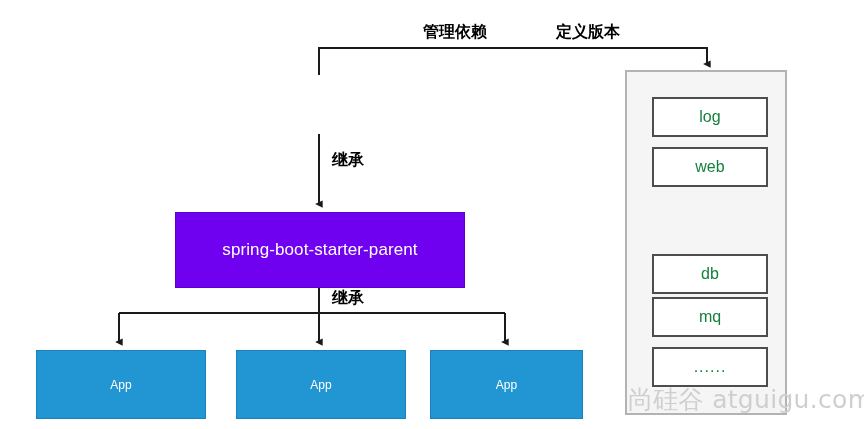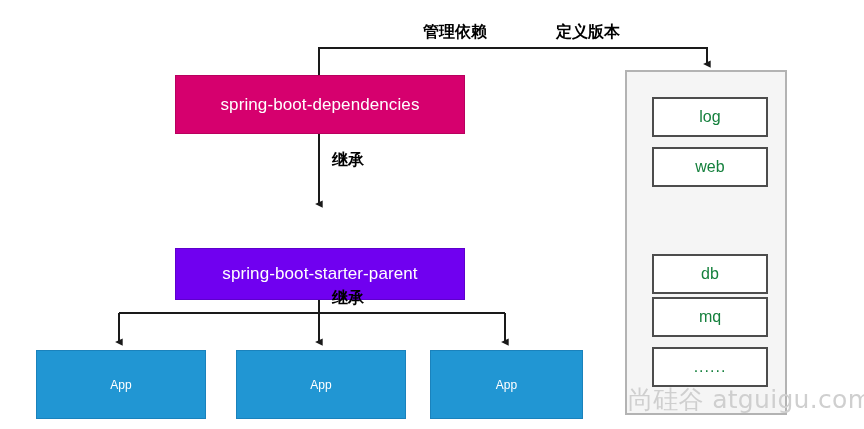--- a/index.html
+++ b/index.html
@@ -34,24 +34,23 @@
     top: 75px;
     width: 290px;
     height: 59px;
     background: #D6006E;
     border: 1px solid #B8005E;
   }
   #node-starter-parent {
     left: 175px;
     top: 212px;
     width: 290px;
-    height: 52px;
+    height: 76px;
     background: #7000F0;
     border: 1px solid #5E00CC;
-    margin-top: 36px;
   }
   .app-node {
     top: 350px;
     height: 69px;
     background: #2196D3;
     border: 1px solid #1A82BC;
     font-size: 12px;
   }
   #node-app-1 { left: 36px;  width: 170px; }
   #node-app-2 { left: 236px; width: 170px; }
@@ -140,21 +139,20 @@
 
     <g stroke="#1A1A1A" stroke-width="2" fill="none">
       <path d="M319,272 L319,313"></path>
       <path d="M119,313 L505,313"></path>
       <path d="M119,313 L119,342" marker-end="url(#arrowhead)"></path>
       <path d="M319,313 L319,342" marker-end="url(#arrowhead)"></path>
       <path d="M505,313 L505,342" marker-end="url(#arrowhead)"></path>
     </g>
   </svg>
 
-  <div class="node" id="node-dependencies">spring-boot-dependencies</div>
 
   <div class="node" id="node-starter-parent">spring-boot-starter-parent</div>
 
   <div class="node app-node" id="node-app-1">App</div>
   <div class="node app-node" id="node-app-2">App</div>
   <div class="node app-node" id="node-app-3">App</div>
 
   <div class="edge-label" id="label-manage-deps">管理依赖</div>
   <div class="edge-label" id="label-define-ver">定义版本</div>
   <div class="edge-label" id="label-inherit-1">继承</div>

